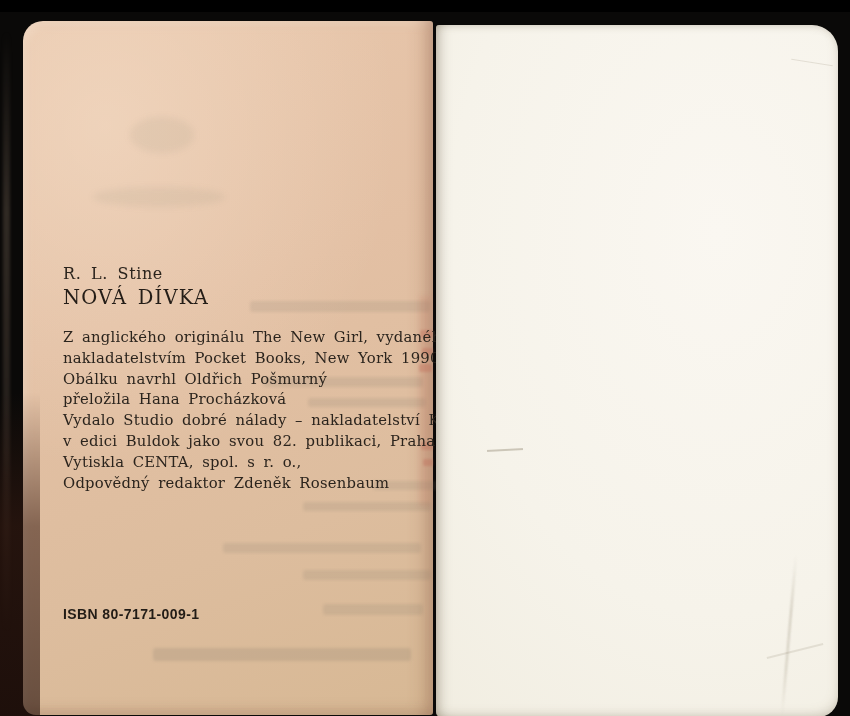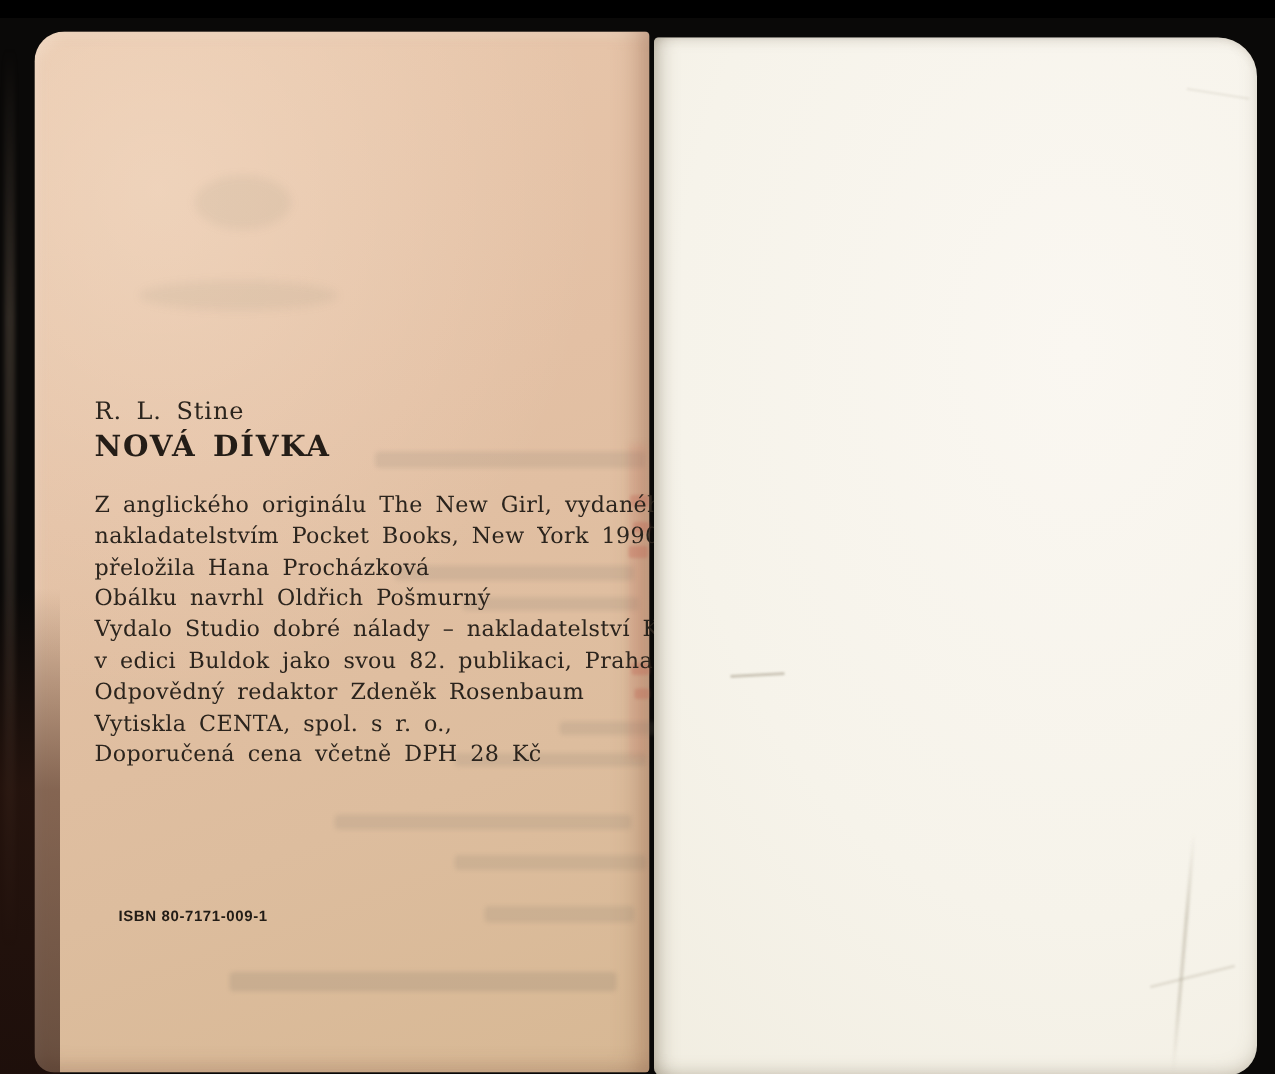--- a/index.html
+++ b/index.html
@@ -56,42 +56,42 @@
   }
   .author-line {
     font-size: 16px;
     line-height: 20px;
     letter-spacing: .6px;
     word-spacing: 4px;
     white-space: nowrap;
   }
   .title-line {
     font-size: 19.5px;
-    font-weight: bold;
+    font-weight: normal;
     line-height: 27px;
     letter-spacing: 1.2px;
     word-spacing: 3px;
     white-space: nowrap;
     color: #241d17;
   }
   .colophon {
     margin-top: 16px;
     font-size: 14.8px;
     line-height: 20.8px;
     letter-spacing: .25px;
     word-spacing: 3.5px;
   }
   .colophon .line { white-space: nowrap; }
 
   .isbn-line {
     position: absolute;
-    left: 56px; top: 585px;
+    left: 40px; top: 585px;
     font-family: "Liberation Sans", sans-serif;
     font-weight: bold;
-    font-size: 10px;
+    font-size: 14px;
     letter-spacing: .4px;
     color: #221c16;
     white-space: nowrap;
   }
 
   
   .ghost {
     position: absolute;
     background: rgba(120,115,100,.15);
     border-radius: 3px;
@@ -164,27 +164,26 @@
     <div class="ghost-red" style="left:396px; top:343px; width:13px; height:8px;"></div>
     <div class="ghost-red" style="left:398px; top:421px; width:12px; height:8px;"></div>
     <div class="ghost-red" style="left:400px; top:438px; width:10px; height:7px;"></div>
 
     <div class="textblock">
       <div class="author-line">R. L. Stine</div>
       <div class="title-line">NOVÁ DÍVKA</div>
       <div class="colophon">
         <div class="line">Z anglického originálu The New Girl, vydaného</div>
         <div class="line">nakladatelstvím Pocket Books, New York 1990,</div>
+        <div class="line">Obálku navrhl Oldřich Pošmurný</div>
         <div class="line">přeložila Hana Procházková</div>
-        <div class="line">Obálku navrhl Oldřich Pošmurný</div>
         <div class="line">Vydalo Studio dobré nálady – nakladatelství Kredit</div>
         <div class="line">v edici Buldok jako svou 82. publikaci, Praha 1993</div>
+        <div class="line">Vytiskla CENTA, spol. s r. o.,</div>
         <div class="line">Odpovědný redaktor Zdeněk Rosenbaum</div>
-        <div class="line">Vytiskla CENTA, spol. s r. o.,</div>
-        <div class="line">Doporučená cena včetně DPH 28 Kč</div>
       </div>
     </div>
 
     <div class="isbn-line">ISBN 80-7171-009-1</div>
   </div>
 
   <div class="page-right">
     <div class="crease" style="left:51px;  top:424px; width:36px; height:2px; transform:rotate(-3deg);"></div>
     <div class="crease" style="left:355px; top:37px;  width:42px; height:1px; transform:rotate(9deg); opacity:.5;"></div>
     <div class="crease v" style="left:352px; top:530px; height:160px; transform:rotate(5deg);"></div>

